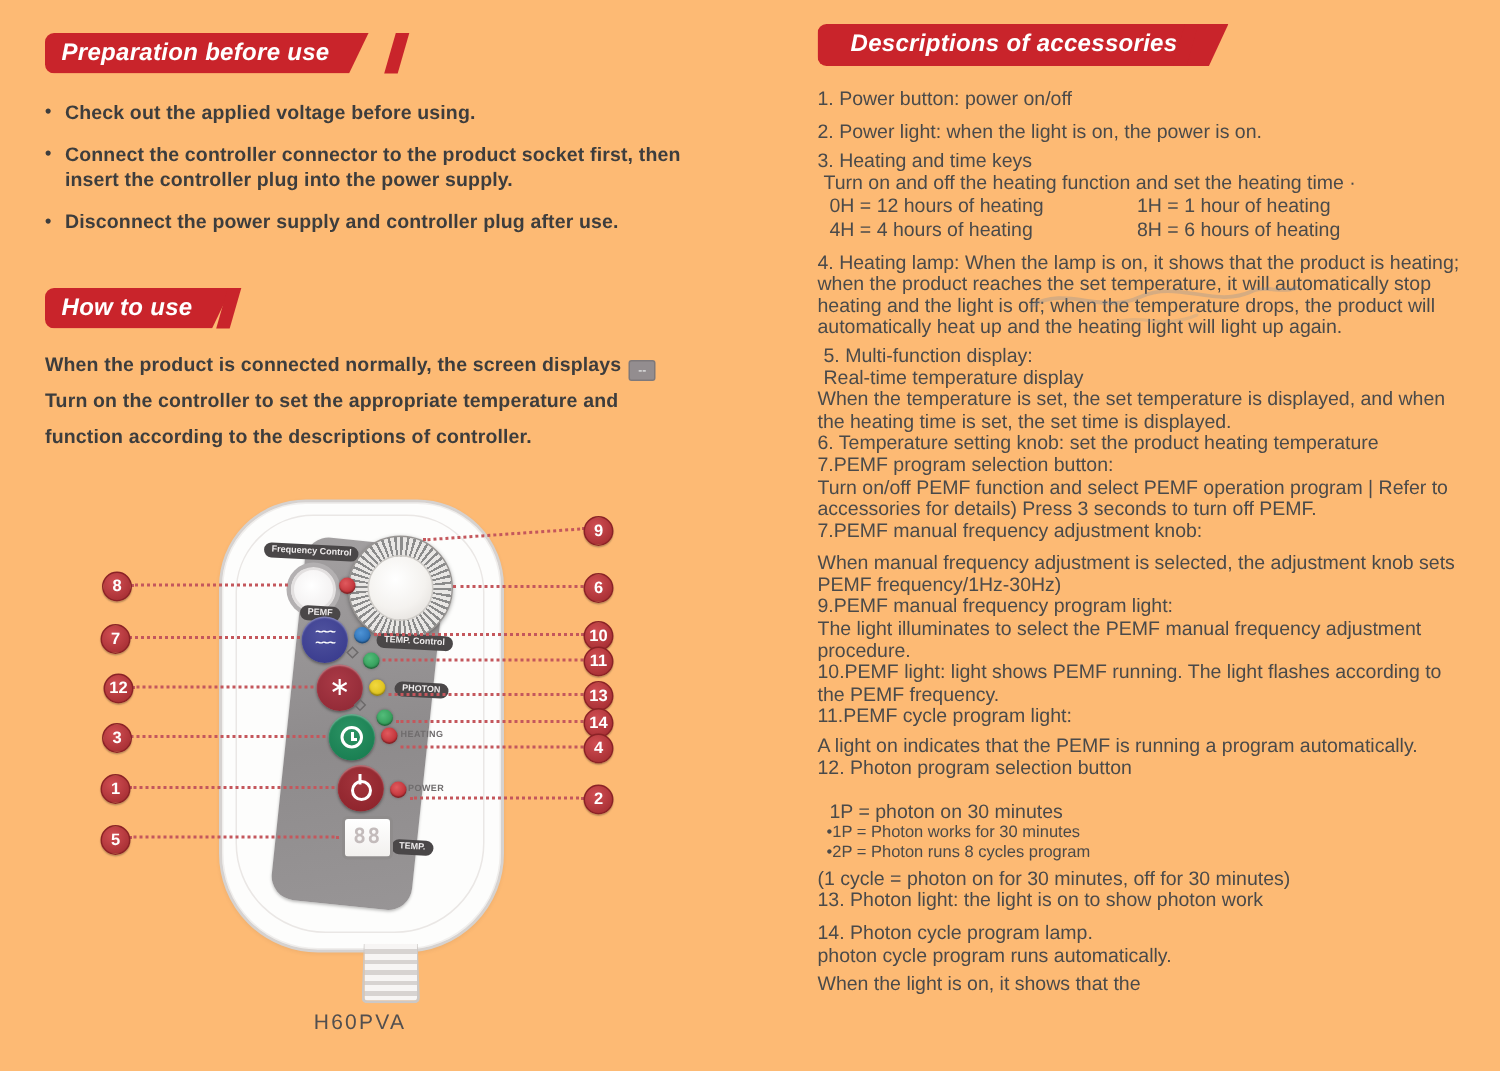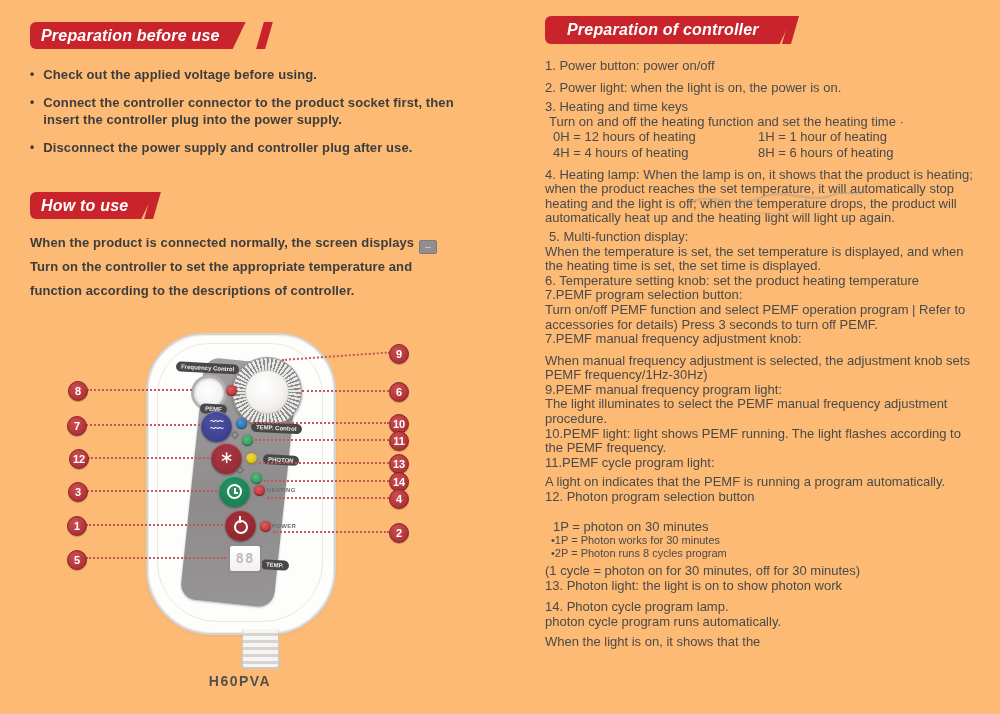--- a/index.html
+++ b/index.html
@@ -73,21 +73,21 @@
   .diamond{position:absolute;width:4px;height:4px;border:1px solid #6d6a6b;transform:rotate(45deg);}
   .lcd{position:absolute;left:228px;top:544px;width:30px;height:25px;background:linear-gradient(#ffffff,#f2f0ee);
        border:2px solid #8f8c8c;border-radius:4px;text-align:center;
        font-family:"DejaVu Sans Mono",monospace;font-size:14px;font-weight:bold;
        line-height:25px;color:#c3bbbb;letter-spacing:1px;}
   .connector{position:absolute;left:241px;top:629px;width:35px;height:38px;
        background:repeating-linear-gradient(180deg,#f7f5f4 0 4px,#d7d3d1 4px 7px);
        border:2px solid #ccc8c6;border-top:none;border-radius:2px 2px 4px 4px;
        clip-path:polygon(4% 0,96% 0,100% 100%,0 100%);}
   .model{position:absolute;left:190px;top:673px;width:100px;text-align:center;font-size:14px;
-       font-weight:bold;color:#524f4f;letter-spacing:1.5px;}
+       font-weight:normal;color:#524f4f;letter-spacing:1.5px;}
   
   .callout{position:absolute;width:18px;height:18px;border-radius:50%;
        background:radial-gradient(circle at 40% 33%,#d04e52,#9e282d);border:1px solid #8a2226;
        color:#fff;font-size:11px;font-weight:bold;display:flex;align-items:center;
        justify-content:center;box-shadow:0 1px 1px rgba(0,0,0,.25);}
   .dline{position:absolute;height:0;border-top:2px dotted #c4575c;transform-origin:left center;}
   .scribble{position:absolute;pointer-events:none;}
 </style>
 </head>
 <body>
@@ -198,39 +198,40 @@
   <div class="callout" style="left:389px;top:344px;">9</div>
   <div class="callout" style="left:389px;top:382px;">6</div>
   <div class="callout" style="left:389px;top:414px;">10</div>
   <div class="callout" style="left:389px;top:431px;">11</div>
   <div class="callout" style="left:389px;top:454px;">13</div>
   <div class="callout" style="left:389px;top:472px;">14</div>
   <div class="callout" style="left:389px;top:489px;">4</div>
   <div class="callout" style="left:389px;top:523px;">2</div>
 
   <div class="banner" style="left:545px;top:16px;height:28px;line-height:28px;">
-    <div class="btxt" style="padding-left:22px;padding-right:34px;">Preparation of controller</div>
+    <div class="btxt" style="padding-left:22px;padding-right:34px;">Descriptions of accessories</div>
   </div>
   <div class="sliver" style="left:786px;top:16px;height:28px;"></div>
 
   <div id="rightcol">
     <div class="ln g10">1. Power button: power on/off</div>
     <div class="ln g8">2. Power light: when the light is on, the power is on.</div>
     <div class="ln g6">3. Heating and time keys</div>
     <div class="ln g0 ind">Turn on and off the heating function and set the heating time ·</div>
     <div class="heatrow">
       <span class="ha">0H = 12 hours of heating</span>
       <span>1H = 1 hour of heating</span>
     </div>
     <div class="heatrow">
       <span class="ha">4H = 4 hours of heating</span>
       <span>8H = 6 hours of heating</span>
     </div>
     <div class="ln g8">4. Heating lamp: When the lamp is on, it shows that the product is heating; when the product reaches the set temperature, it will automatically stop heating and the light is off; when the temperature drops, the product will automatically heat up and the heating light will light up again.</div>
     <div class="ln g4 ind">5. Multi-function display:</div>
+    <div class="ln g0 ind">Real-time temperature display</div>
     <div class="ln g0">When the temperature is set, the set temperature is displayed, and when the heating time is set, the set time is displayed.</div>
     <div class="ln g2">6. Temperature setting knob: set the product heating temperature</div>
     <div class="ln g2">7.PEMF program selection button:</div>
     <div class="ln g0">Turn on/off PEMF function and select PEMF operation program | Refer to accessories for details) Press 3 seconds to turn off PEMF.</div>
     <div class="ln g0">7.PEMF manual frequency adjustment knob:</div>
     <div class="ln g8">When manual frequency adjustment is selected, the adjustment knob sets PEMF frequency/1Hz-30Hz)</div>
     <div class="ln g0">9.PEMF manual frequency program light:</div>
     <div class="ln g2">The light illuminates to select the PEMF manual frequency adjustment procedure.</div>
     <div class="ln g0">10.PEMF light: light shows PEMF running. The light flashes according to the PEMF frequency.</div>
     <div class="ln g2">11.PEMF cycle program light:</div>

